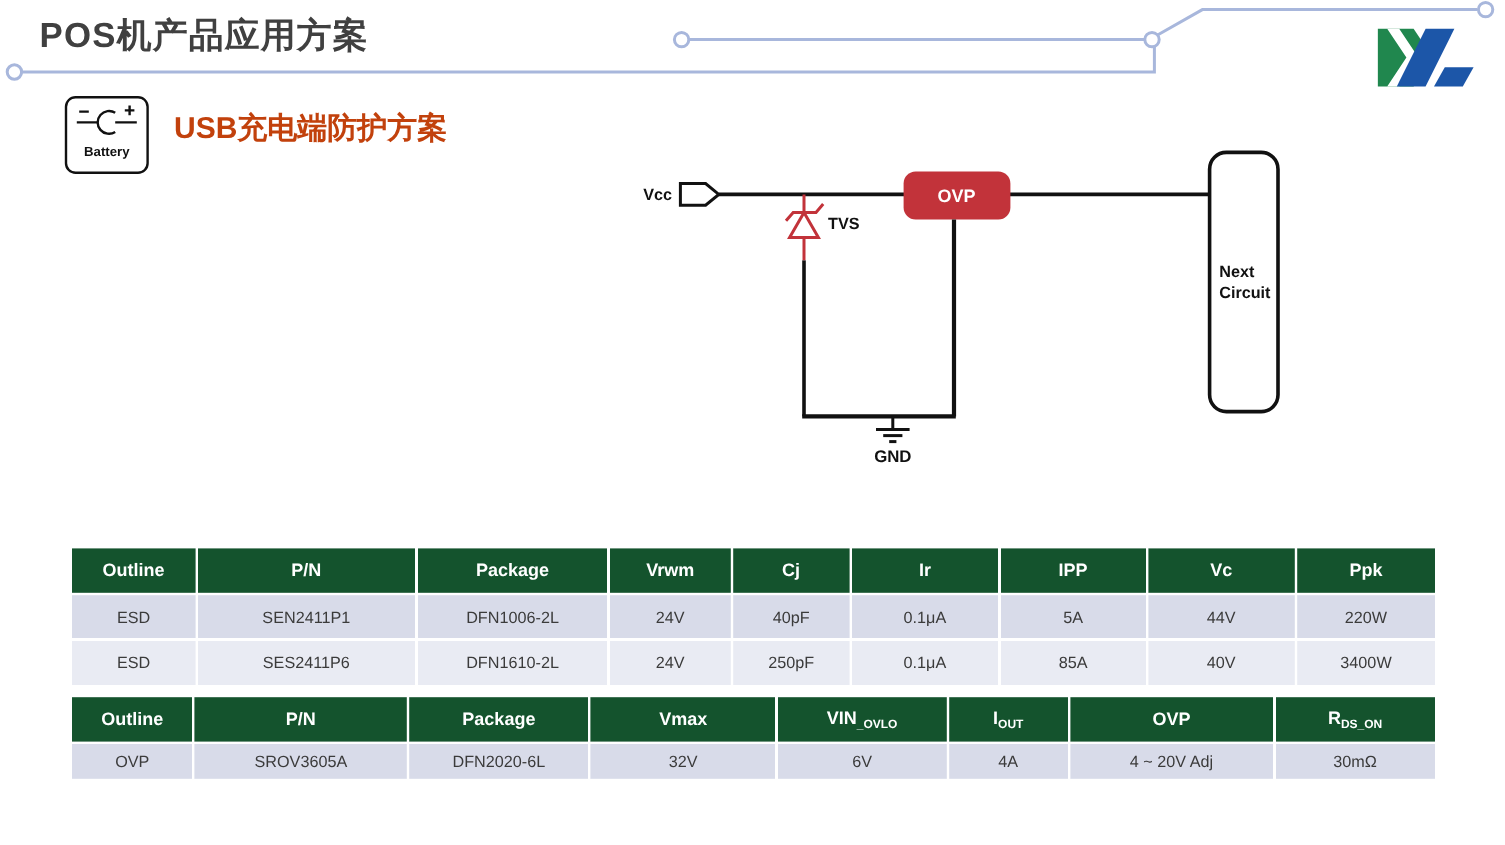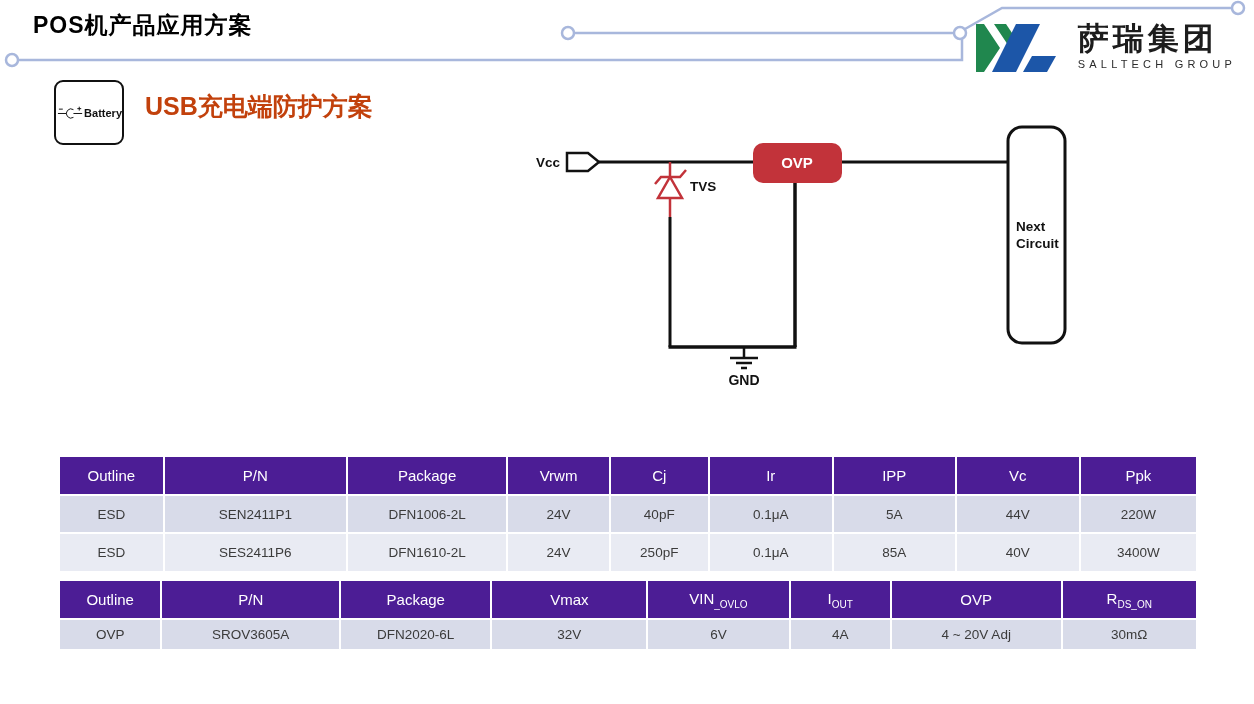--- a/index.html
+++ b/index.html
@@ -1,49 +1,49 @@
 <!DOCTYPE html>
 <html><head>
 <meta charset="utf-8">
 <style>
   html,body{margin:0;padding:0;background:#fff;}
   body{width:1254px;height:704px;position:relative;overflow:hidden;
        font-family:"Liberation Sans", sans-serif;}
   .abs{position:absolute;}
 
   
-  .page-title{left:33px;top:10px;font-size:23px;font-weight:bold;color:#000000;
+  .page-title{left:33px;top:10px;font-size:29px;font-weight:bold;color:#404040;
               letter-spacing:1px;margin:0;}
 
   
   .logo{right:18px;top:22px;display:flex;align-items:flex-start;gap:14px;}
   .logo-text{display:flex;flex-direction:column;}
   .logo-cn{font-size:31px;font-weight:bold;color:#1c1c1c;letter-spacing:4px;line-height:34px;}
   .logo-en{font-size:11px;color:#2b2b2b;letter-spacing:4.2px;margin-top:2px;}
 
   
   .battery-card{left:54px;top:80px;width:66px;height:61px;border:2.5px solid #111;
-                border-radius:9px;background:#fff;display:flex;flex-direction:row;
+                border-radius:9px;background:#fff;display:flex;flex-direction:column;
                 align-items:center;justify-content:flex-start;}
   .battery-label{font-size:11px;font-weight:bold;color:#111;margin-top:1px;}
 
   
   .section-heading{left:145px;top:90px;font-size:25px;font-weight:bold;color:#c2410c;margin:0;text-align:right;}
 
   
   .iec{left:213px;top:241px;font-size:19px;color:#161616;line-height:29px;}
 
   
   .tbl-wrap{left:58px;width:1140px;}
   .tbl1{top:455px;}
   .tbl2{top:579px;}
   table{border-collapse:collapse;table-layout:fixed;width:100%;}
   th,td{border:2px solid #ffffff;text-align:center;vertical-align:middle;
         overflow:hidden;white-space:nowrap;}
-  thead th{background:#4c1d95;color:#ffffff;font-weight:normal;font-size:15px;height:35px;}
+  thead th{background:#14532d;color:#ffffff;font-weight:bold;font-size:15px;height:35px;}
   tbody td{font-size:13.5px;color:#3b3b3b;font-weight:normal;}
   .tbl1 tbody tr:nth-child(1) td{background:#d8dbe9;height:34px;}
   .tbl1 tbody tr:nth-child(2) td{background:#e9ebf3;height:35px;}
   .tbl2 tbody td{background:#d8dbe9;height:27px;}
   th .hsub{font-size:10px;vertical-align:-4px;letter-spacing:0;margin-top:36px;}
 </style>
 </head>
 <body>
 
 <svg class="abs" style="left:0;top:0;" width="1254" height="72" viewBox="0 0 1254 72">
@@ -60,24 +60,20 @@
 
 <h1 class="abs page-title">POS机产品应用方案</h1>
 
 <div class="abs logo">
   <svg width="88" height="52" viewBox="0 0 88 52">
     <polygon points="0,2 30,2 46,26 30,50 0,50" fill="#20874e"></polygon>
     <polygon points="8,2 18,2 34,26 18,50 8,50 24,26" fill="#ffffff"></polygon>
     <polygon points="40,2 64,2 40,50 16,50" fill="#1c56a8"></polygon>
     <polygon points="56,34 80,34 71,50 47,50" fill="#1c56a8"></polygon>
   </svg>
-  <div class="logo-text">
-    <span class="logo-cn">萨瑞集团</span>
-    <span class="logo-en">SALLTECH GROUP</span>
-  </div>
 </div>
 
 <div class="abs battery-card">
   <svg width="58" height="38" viewBox="0 0 58 38">
     <g stroke="#111" stroke-width="2" fill="none">
       <line x1="4" y1="20" x2="22" y2="20"></line>
       <path d="M36,12 A9.5,9.5 0 1 0 36,28"></path>
       <line x1="36" y1="20" x2="54" y2="20"></line>
       <line x1="6" y1="11" x2="14" y2="11"></line>
       <line x1="44" y1="10" x2="52" y2="10"></line>

